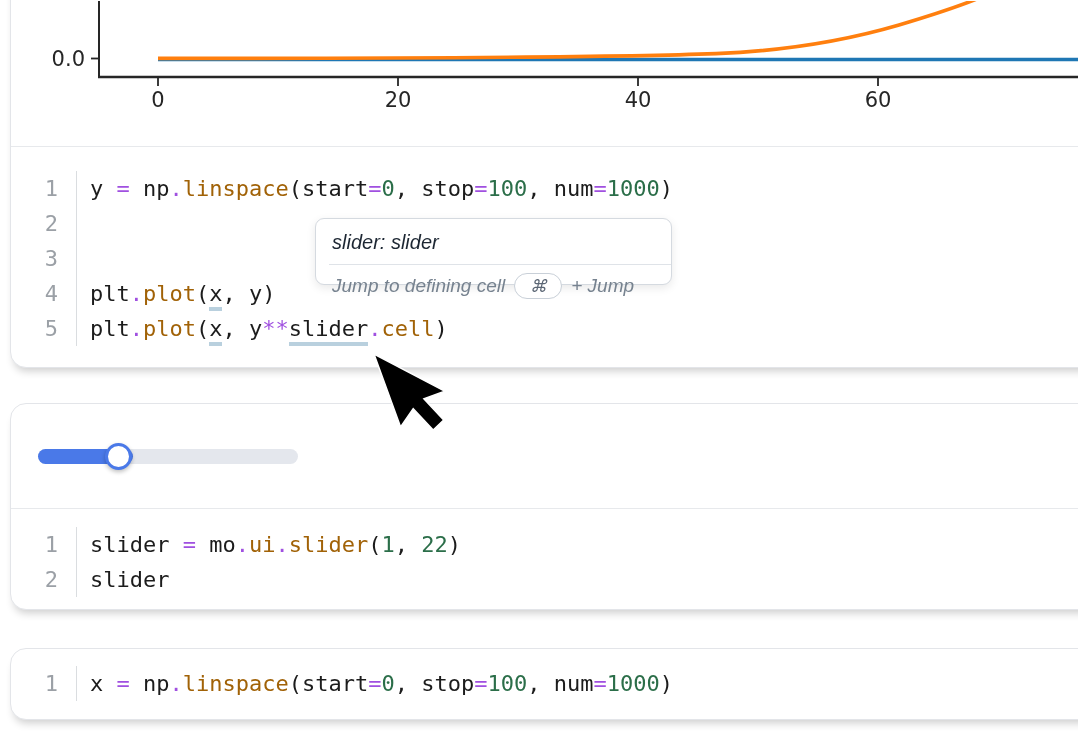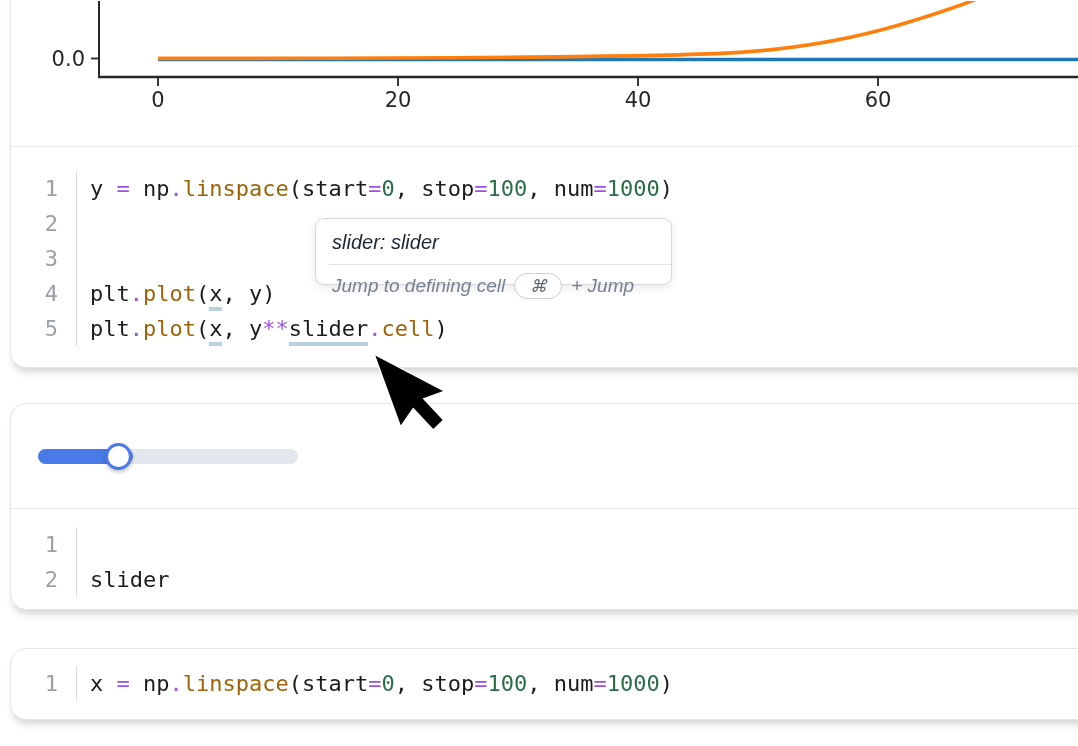--- a/index.html
+++ b/index.html
@@ -100,21 +100,21 @@
 
 <div class="cell cell-2">
   <div class="output-area">
     <div class="slider-wrap">
       <div class="slider-track"></div>
       <div class="slider-fill"></div>
       <div class="slider-handle"></div>
     </div>
   </div>
   <div class="code-area">
-      <div class="code-line"><span class="ln">1</span></div>
+      <div class="code-line"><span class="ln">1</span><span class="src"><span class="t">slider </span><span class="o">=</span><span class="t"> mo</span><span class="o">.</span><span class="f">ui</span><span class="o">.</span><span class="f">slider</span><span class="t">(</span><span class="n">1</span><span class="t">, </span><span class="n">22</span><span class="t">)</span></span></div>
       <div class="code-line"><span class="ln">2</span><span class="src"><span class="t">slider</span></span></div>
     </div>
 </div>
 
 <div class="cell cell-3">
   <div class="code-area">
       <div class="code-line"><span class="ln">1</span><span class="src"><span class="t">x </span><span class="o">=</span><span class="t"> np</span><span class="o">.</span><span class="f">linspace</span><span class="t">(start</span><span class="o">=</span><span class="n">0</span><span class="t">, stop</span><span class="o">=</span><span class="n">100</span><span class="t">, num</span><span class="o">=</span><span class="n">1000</span><span class="t">)</span></span></div>
     </div>
 </div>
 

